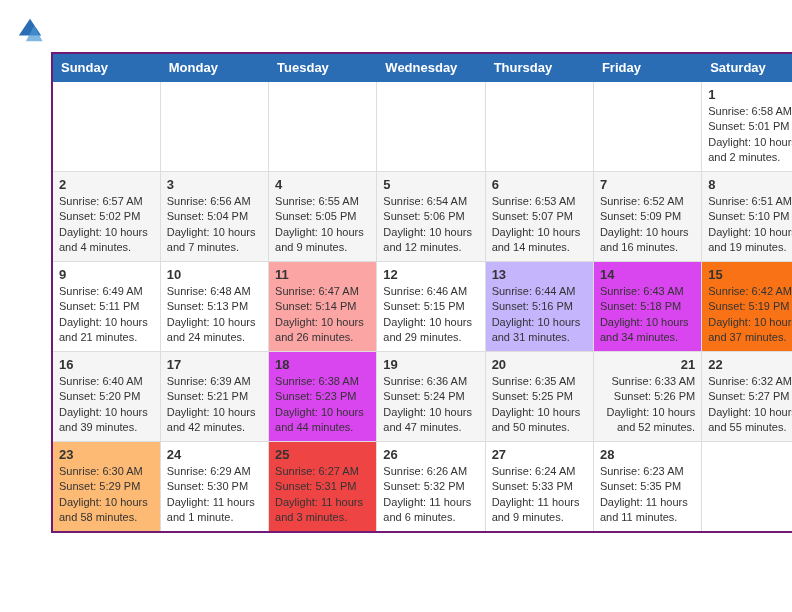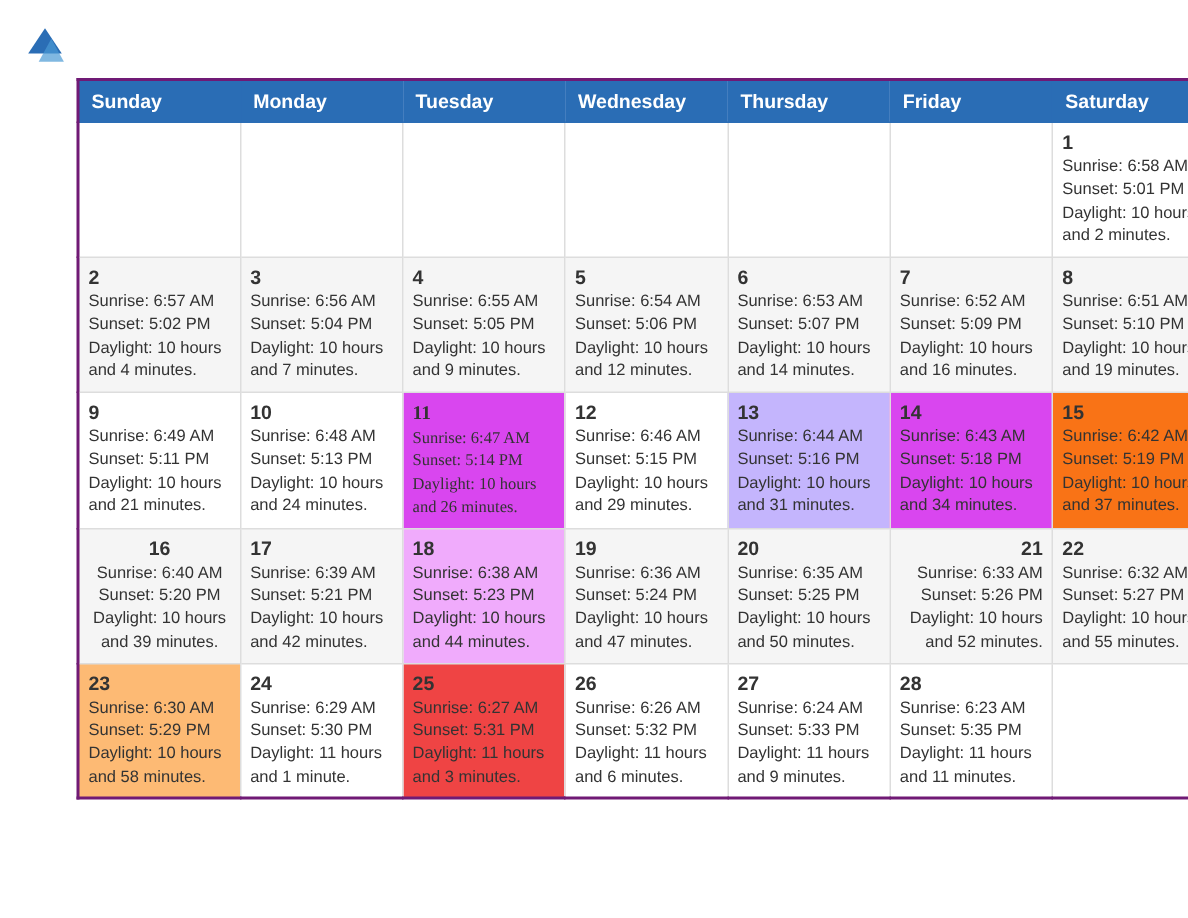--- a/index.html
+++ b/index.html
@@ -182,21 +182,21 @@
           <div class="day-info">Sunrise: 6:49 AM
 Sunset: 5:11 PM
 Daylight: 10 hours and 21 minutes.</div>
         </td>
         <td style="background: rgb(255, 255, 255);">
           <span class="day-num">10</span>
           <div class="day-info">Sunrise: 6:48 AM
 Sunset: 5:13 PM
 Daylight: 10 hours and 24 minutes.</div>
         </td>
-        <td style="background: #d946ef; font-family: Liberation Serif, serif;">
+        <td style="background: #fca5a5;">
           <span class="day-num">11</span>
           <div class="day-info">Sunrise: 6:47 AM
 Sunset: 5:14 PM
 Daylight: 10 hours and 26 minutes.</div>
         </td>
         <td style="background: rgb(255, 255, 255);">
           <span class="day-num">12</span>
           <div class="day-info">Sunrise: 6:46 AM
 Sunset: 5:15 PM
 Daylight: 10 hours and 29 minutes.</div>
@@ -214,33 +214,33 @@
 Daylight: 10 hours and 34 minutes.</div>
         </td>
         <td style="background: #f97316;">
           <span class="day-num">15</span>
           <div class="day-info">Sunrise: 6:42 AM
 Sunset: 5:19 PM
 Daylight: 10 hours and 37 minutes.</div>
         </td>
       </tr>
       <tr>
-        <td style="background: rgb(245, 245, 245); text-align: center;">
+        <td style="background: rgb(245, 245, 245);">
           <span class="day-num">16</span>
           <div class="day-info">Sunrise: 6:40 AM
 Sunset: 5:20 PM
 Daylight: 10 hours and 39 minutes.</div>
         </td>
         <td style="background: rgb(245, 245, 245);">
           <span class="day-num">17</span>
           <div class="day-info">Sunrise: 6:39 AM
 Sunset: 5:21 PM
 Daylight: 10 hours and 42 minutes.</div>
         </td>
-        <td style="background: #f0abfc;">
+        <td style="background: #d946ef;">
           <span class="day-num">18</span>
           <div class="day-info">Sunrise: 6:38 AM
 Sunset: 5:23 PM
 Daylight: 10 hours and 44 minutes.</div>
         </td>
         <td style="background: rgb(245, 245, 245);">
           <span class="day-num">19</span>
           <div class="day-info">Sunrise: 6:36 AM
 Sunset: 5:24 PM
 Daylight: 10 hours and 47 minutes.</div>

